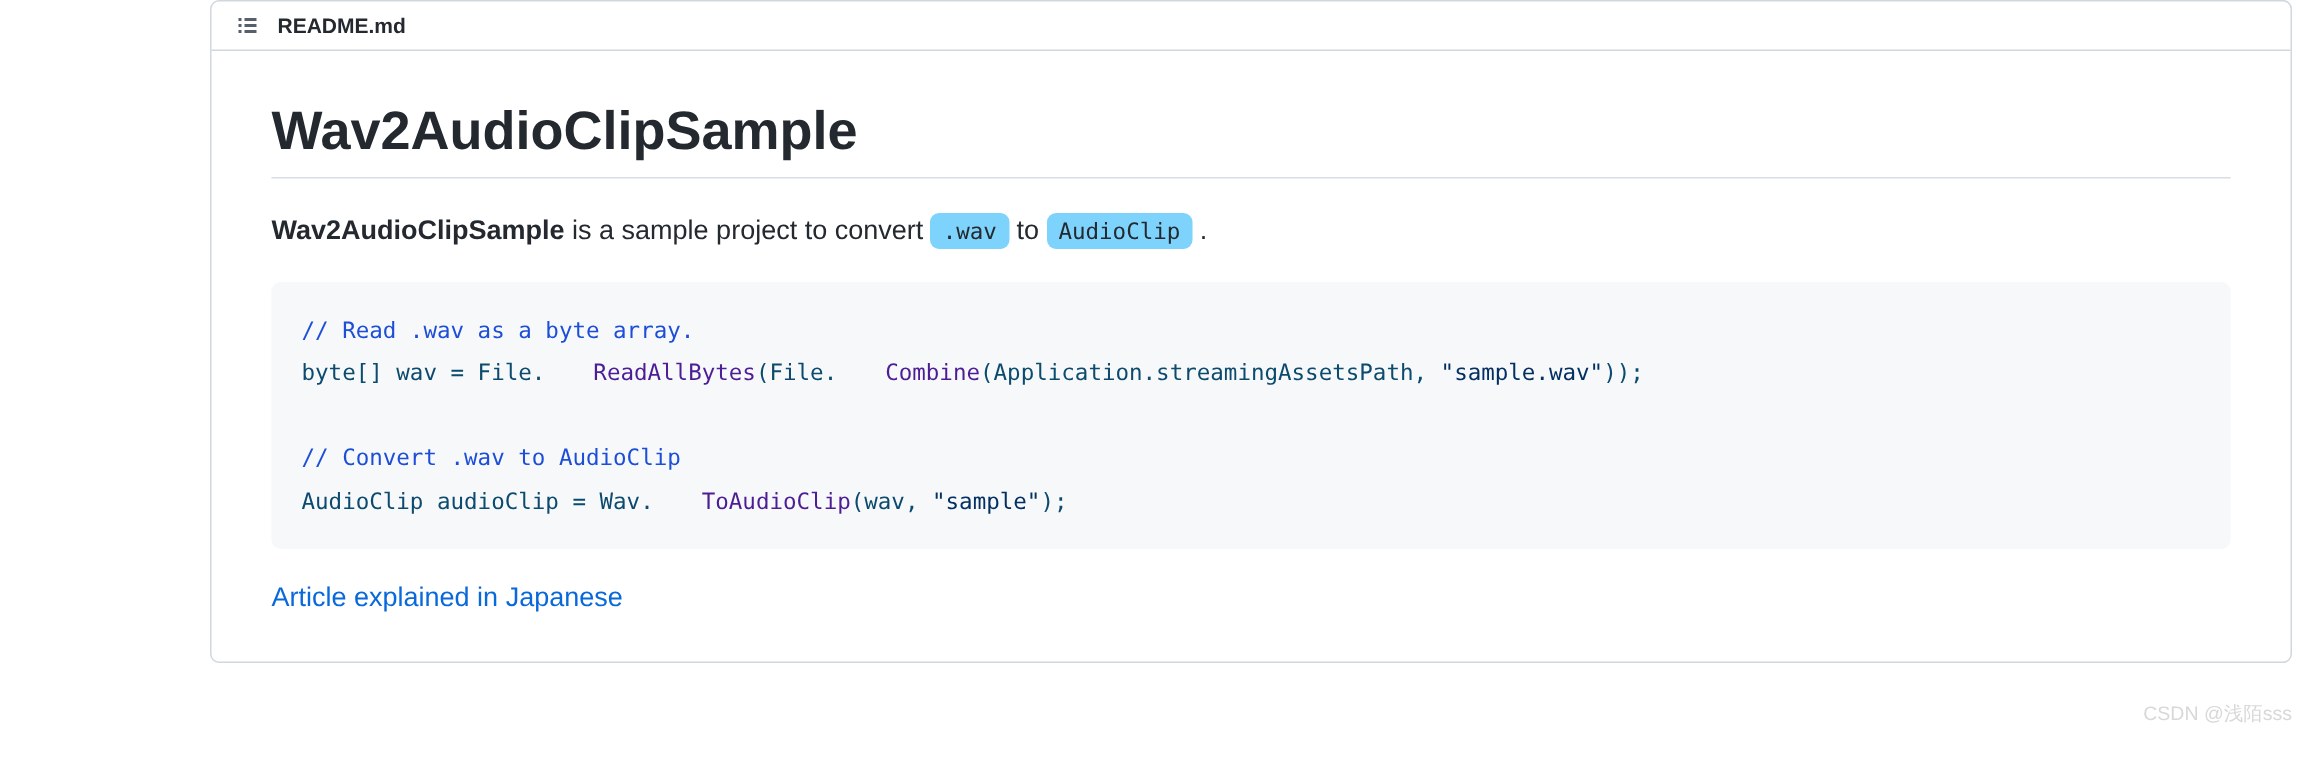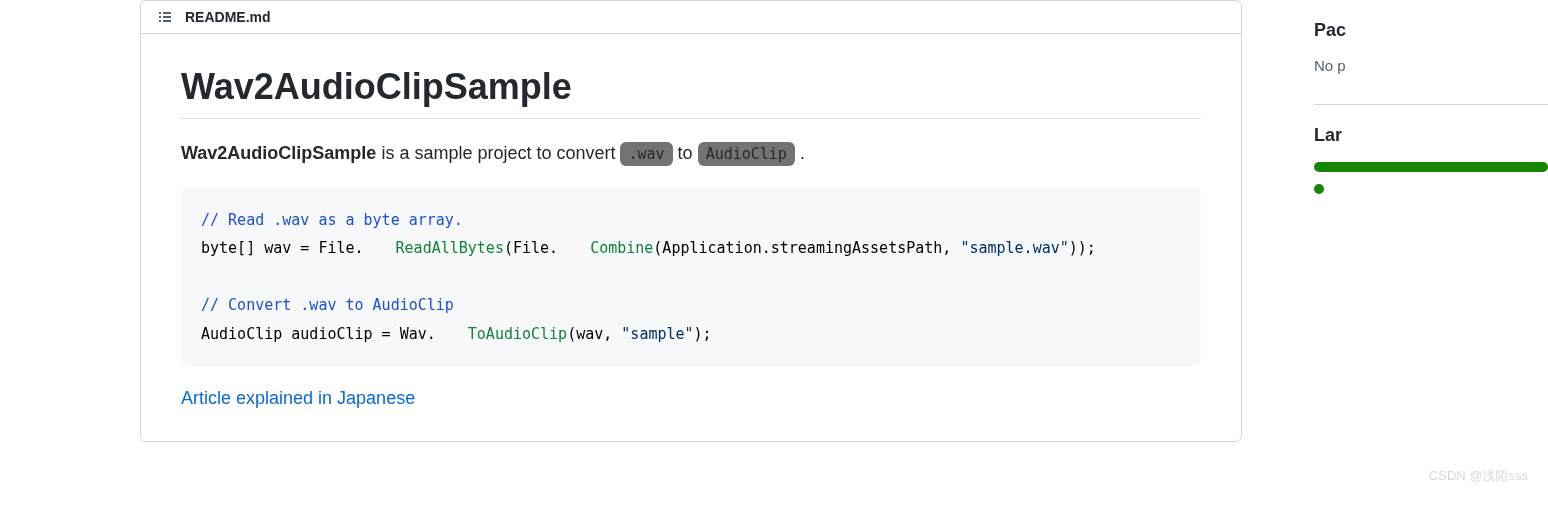--- a/index.html
+++ b/index.html
@@ -56,40 +56,40 @@
     .readme-desc {
       font-size: 18px;
       line-height: 1.6;
       margin-bottom: 20px;
     }
     .readme-desc strong {
       font-weight: 600;
     }
     .inline-code {
       font-family: ui-monospace, SFMono-Regular, "SF Mono", Menlo, Consolas, monospace;
-      background: #737373;
+      background: #7dd3fc;
       border-radius: 6px;
       padding: 3px 8px;
       font-size: 15px;
     }
     .code-block {
       background: #f6f8fa;
       border-radius: 6px;
       padding: 18px 20px;
       font-family: ui-monospace, SFMono-Regular, "SF Mono", Menlo, Consolas, monospace;
       font-size: 15px;
       line-height: 1.9;
       margin-bottom: 22px;
       overflow-x: auto;
       white-space: pre;
     }
     .tok-comment { color: #1d4ed8; }
-    .tok-method { color: #15803d; padding-left: 32px; }
+    .tok-method { color: #4c1d95; padding-left: 32px; }
     .tok-string { color: #032f62; }
-    .tok-plain { color: #000000; }
+    .tok-plain { color: #0c4a6e; }
     .readme-link {
       color: #0969da;
       text-decoration: none;
       font-size: 18px;
       text-align: center;
     }
     .sidebar-column {
       width: 250px;
       padding: 20px 0 0 16px;
     }
@@ -159,27 +159,15 @@
       </p>
       <div class="code-block"><span class="tok-comment">// Read .wav as a byte array.</span>
 <span class="tok-plain">byte[] wav = File.</span><span class="tok-method">ReadAllBytes</span><span class="tok-plain">(File.</span><span class="tok-method">Combine</span><span class="tok-plain">(Application.streamingAssetsPath, </span><span class="tok-string">"sample.wav"</span><span class="tok-plain">));</span>
 
 <span class="tok-comment">// Convert .wav to AudioClip</span>
 <span class="tok-plain">AudioClip audioClip = Wav.</span><span class="tok-method">ToAudioClip</span><span class="tok-plain">(wav, </span><span class="tok-string">"sample"</span><span class="tok-plain">);</span></div>
       <a href="#" class="readme-link">Article explained in Japanese</a>
     </div>
   </div>
 
-  <div class="sidebar-column">
-    <h3 class="sidebar-heading">Pac</h3>
-    <p class="sidebar-text">No p</p>
-    <hr class="sidebar-divider">
-    <h3 class="sidebar-heading">Lar</h3>
-    <div class="lang-bar">
-      <div class="lang-seg lang-seg-1"></div>
-    </div>
-    <div class="lang-dot-row">
-      <span class="lang-dot"></span>
-    </div>
-  </div>
 </div>
 
 <div class="watermark">CSDN @浅陌sss</div>
 
 </body></html>

